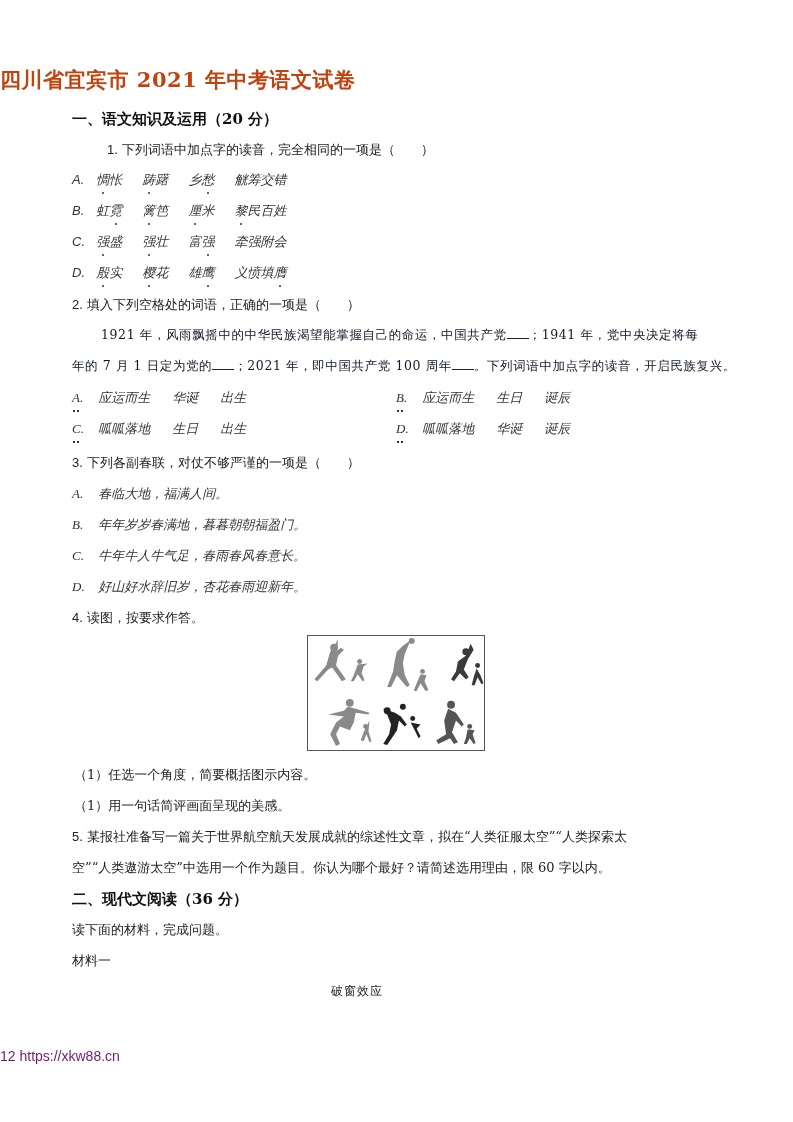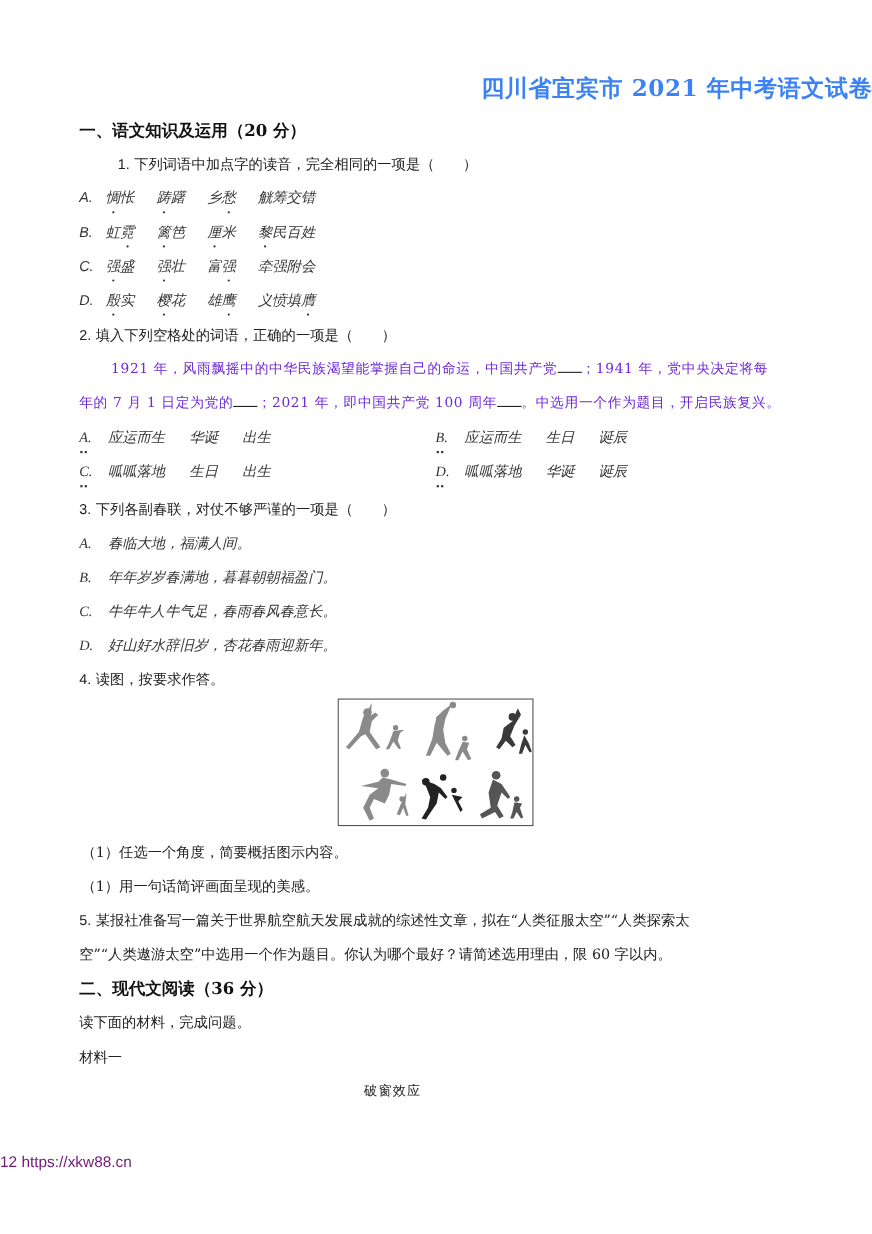--- a/index.html
+++ b/index.html
@@ -1,31 +1,31 @@
 <!DOCTYPE html>
 <html><head>
   <meta charset="utf-8">
   <style>
     * { margin: 0; padding: 0; box-sizing: border-box; }
     html, body { width: 793px; height: 1122px; background: #ffffff; overflow: hidden; }
     body { position: relative; font-family: "DejaVu Serif", "Liberation Serif", serif; color: #222; }
     .abs { position: absolute; white-space: nowrap; }
-    .title { left: 0; width: 793px; top: 66px; text-align: right; font-size: 21px; font-weight: bold; color: #3b82f6; letter-spacing: 0.5px; }
+    .title { left: 0; width: 793px; top: 66px; text-align: left; font-size: 21px; font-weight: bold; color: #c2410c; letter-spacing: 0.5px; }
     .section { left: 72px; font-size: 15px; font-weight: bold; color: #111; }
     .q { left: 72px; font-size: 13px; color: #222; }
     .q .num { font-family: "Liberation Sans", "DejaVu Sans", sans-serif; }
     .opt { left: 72px; font-size: 13px; color: #333; font-style: italic; }
     .opt .letter { display: inline-block; width: 20px; font-family: "Liberation Sans", "DejaVu Sans", sans-serif; }
     .opt .serif-letter { display: inline-block; width: 22px; font-family: "Liberation Serif", "DejaVu Serif", serif; }
     .word { display: inline-block; margin-right: 16px; position: relative; }
     .dot { position: relative; display: inline-block; }
     .dot::after { content: ""; position: absolute; left: 50%; bottom: -5px; width: 2px; height: 2px; margin-left: -1px; background: #333; border-radius: 1px; }
     .dots2 { position: relative; display: inline-block; }
     .dots2::after { content: ""; position: absolute; left: 1px; bottom: -6px; width: 2px; height: 2px; background: #333; box-shadow: 4px 0 0 #333; }
-    .para { font-size: 12.5px; color: #6d28d9; letter-spacing: 0.6px; }
+    .para { font-size: 12.5px; color: #0f172a; letter-spacing: 0.6px; }
     .blank { display: inline-block; width: 22px; border-bottom: 1px solid #222; height: 12px; vertical-align: baseline; }
     .pair { display: inline-block; margin-right: 22px; }
     .figure { left: 307px; top: 635px; width: 178px; height: 116px; border: 1.5px solid #555; background: #fff; overflow: hidden; }
     .figure svg { width: 100%; height: 100%; display: block; }
     .footer { left: 0; width: 793px; top: 1048px; text-align: left; font-family: "Liberation Sans", "DejaVu Sans", sans-serif; font-size: 14px; color: #701a75; }
     .center-title { left: 0; width: 714px; top: 983px; text-align: center; font-size: 12px; color: #222; letter-spacing: 1px; }
   </style>
 </head>
 <body>
 
@@ -72,21 +72,21 @@
 
 <div class="abs q" style="top:296px;">
   <span class="num">2.</span>
   <span>填入下列空格处的词语，正确的一项是（　　）</span>
 </div>
 
 <div class="abs para" style="left:101px; top:327px;">
   <span>1921 年，风雨飘摇中的中华民族渴望能掌握自己的命运，中国共产党</span><span class="blank"></span><span>；1941 年，党中央决定将每</span>
 </div>
 <div class="abs para" style="left:72px; top:358px;">
-  <span>年的 7 月 1 日定为党的</span><span class="blank"></span><span>；2021 年，即中国共产党 100 周年</span><span class="blank"></span><span>。中选用一个作为题目，开启民族复兴。</span>
+  <span>年的 7 月 1 日定为党的</span><span class="blank"></span><span>；2021 年，即中国共产党 100 周年</span><span class="blank"></span><span>。下列词语中加点字的读音，开启民族复兴。</span>
 </div>
 
 <div class="abs opt" style="top:389px;">
   <span class="serif-letter dots2">A.</span>
   <span class="pair">应运而生</span><span class="pair">华诞</span><span class="pair">出生</span>
 </div>
 <div class="abs opt" style="left:396px; top:389px;">
   <span class="serif-letter dots2">B.</span>
   <span class="pair">应运而生</span><span class="pair">生日</span><span class="pair">诞辰</span>
 </div>

